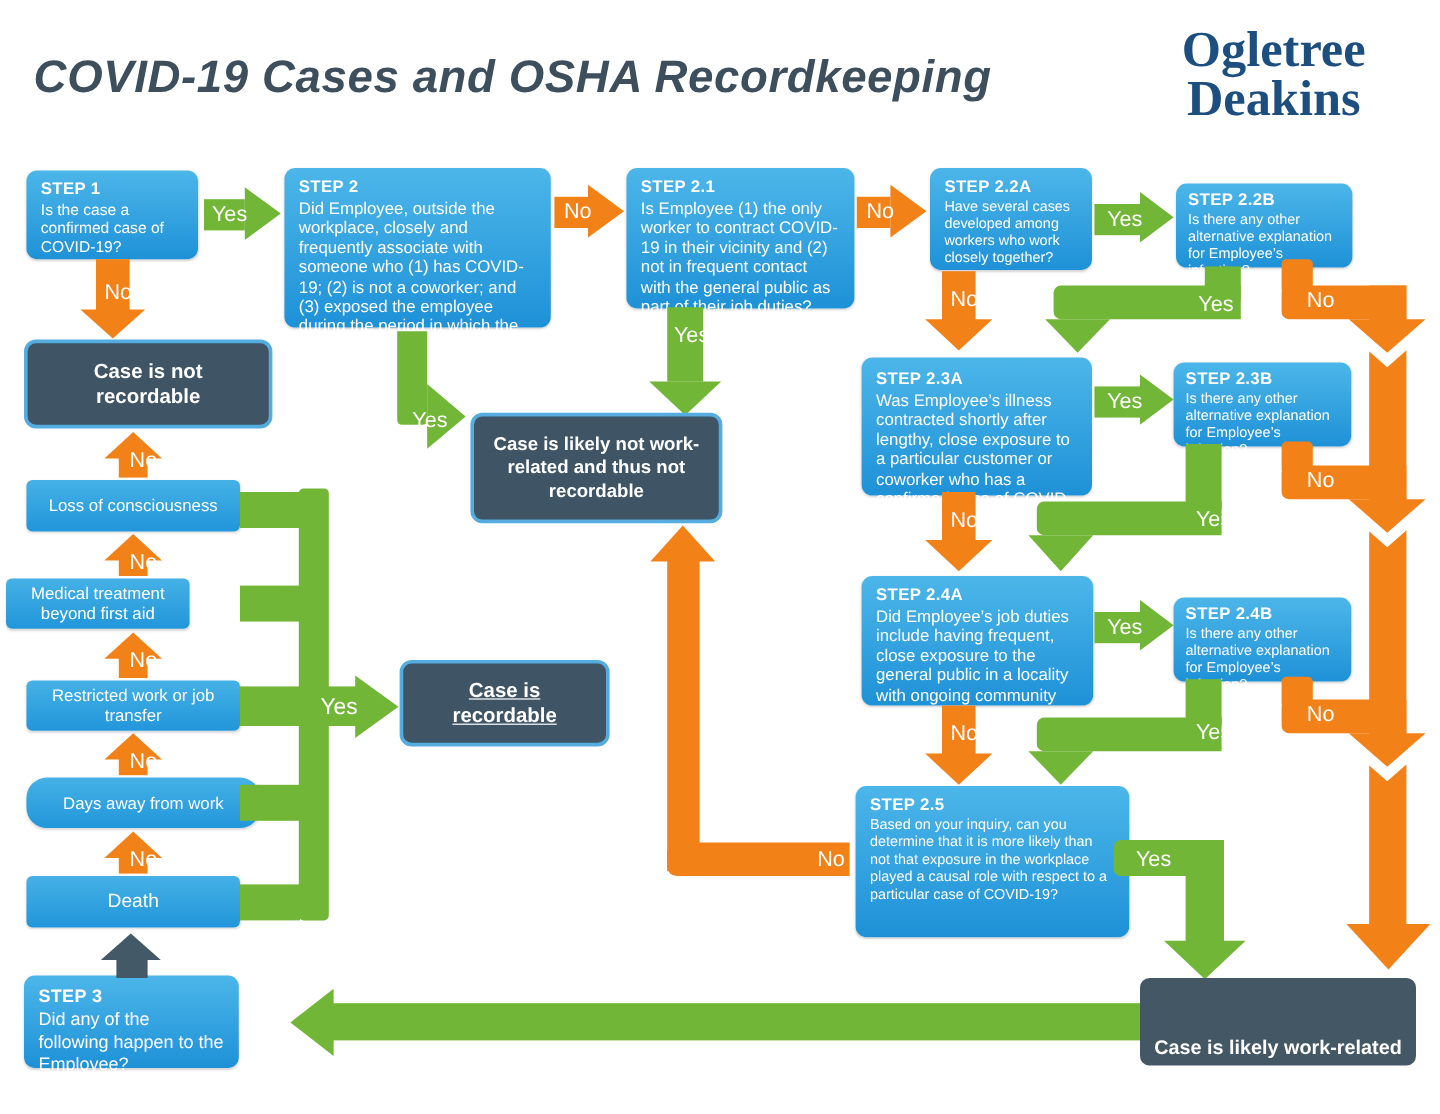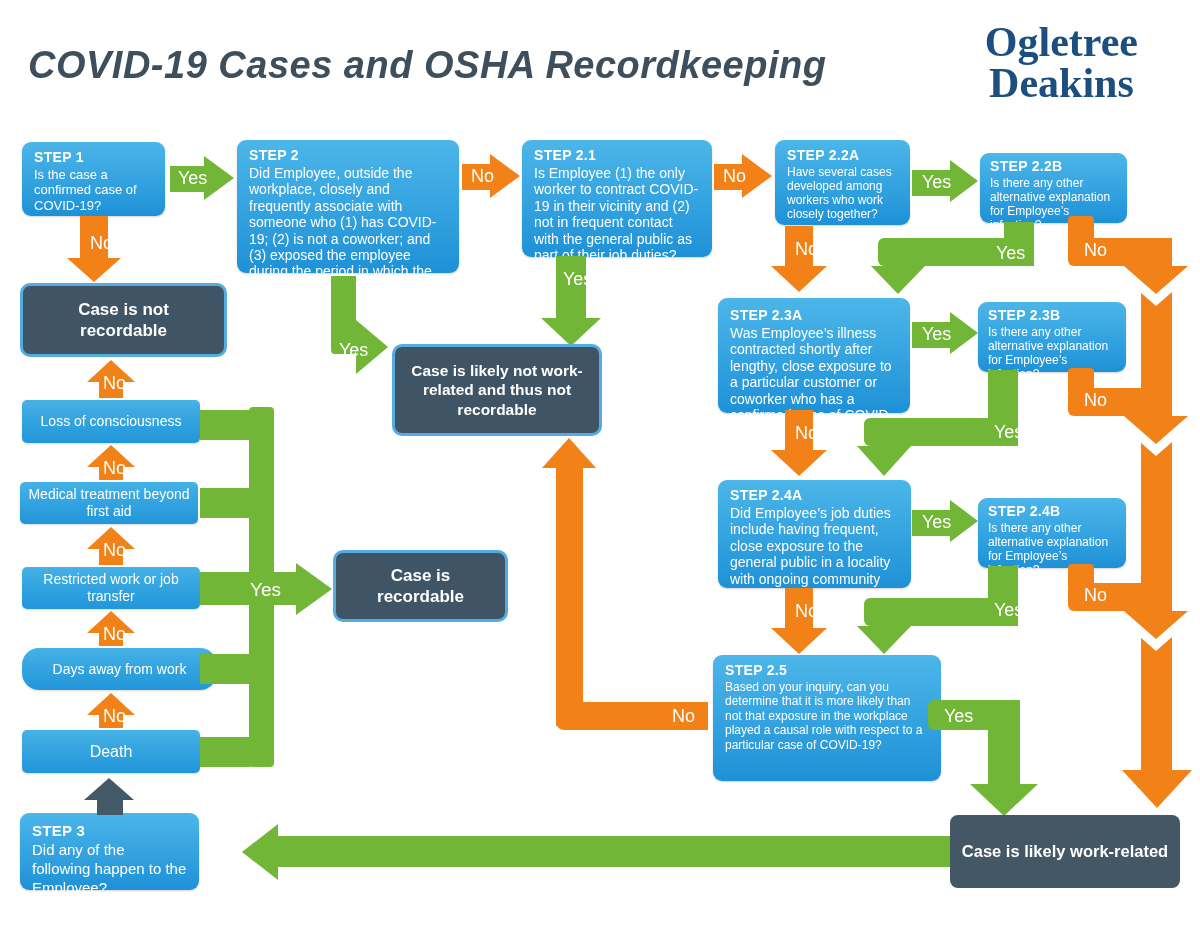--- a/index.html
+++ b/index.html
@@ -13,27 +13,27 @@
   .step{position:absolute;color:#fff;padding:7px 12px;border-radius:9px;box-sizing:border-box;
         background:linear-gradient(180deg,#4cb6e9 0%,#1e91d7 100%);box-shadow:0 1px 2px rgba(0,0,0,.18);}
   .st{font-weight:bold;font-size:14px;letter-spacing:.3px;margin-bottom:2px;}
   .sb{font-size:14px;line-height:1.17;}
   .evt{position:absolute;display:flex;align-items:center;justify-content:center;text-align:center;
        color:#fff;font-size:14px;line-height:1.2;border-radius:5px;box-sizing:border-box;padding:2px 8px;
        background:linear-gradient(180deg,#45b1e6 0%,#2196da 100%);box-shadow:0 1px 2px rgba(0,0,0,.15);}
   .out{position:absolute;display:flex;align-items:center;justify-content:center;text-align:center;
        color:#fff;font-weight:bold;background:#3f5565;border:3px solid #55acdf;border-radius:10px;
        box-sizing:border-box;padding:4px 10px;line-height:1.25;}
-  .out.nb{border:none;border-radius:8px;background:#44576587;background:#445765;}
+  .out.nb{border:none;border-radius:8px;background:#44576587;background:#445765;align-items:flex-end;}
   .bar{position:absolute;}
   .g{background:#72b637;}
   .o{background:#f28118;}
   .s{background:#445968;}
   .tri{position:absolute;width:0;height:0;}
-  .albl{position:absolute;color:#fff;font-size:18px;text-align:left;line-height:1;margin-left:12px;}
+  .albl{position:absolute;color:#fff;font-size:18px;text-align:right;line-height:1;}
   [data-name]{}
 </style>
 </head>
 <body>
 
 <div class="stage" data-name="flowchart-canvas">
 
   <h1 class="title" data-name="page-title">COVID-19 Cases and OSHA Recordkeeping</h1>
   <div class="logo" data-name="ogletree-deakins-logo">
     <div data-name="logo-line1">Ogletree</div>
@@ -91,40 +91,40 @@
   </div>
 
   <div class="step" style="left:20px;top:813px;width:179px;height:77px;padding-top:9px;" data-name="step-3-box">
     <div class="st" style="font-size:15px" data-name="step-3-title">STEP 3</div>
     <div class="sb" style="font-size:15px;line-height:1.25" data-name="step-3-text">Did any of the following happen to the Employee?</div>
   </div>
 
   <div class="evt" style="left:22px;top:400px;width:178px;height:43px;" data-name="event-box-loss-of-consciousness">
     <span data-name="event-label">Loss of consciousness</span>
     </div>
-  <div class="evt" style="left:20px;top:482px;width:178px;height:42px;" data-name="event-box-medical-treatment">
+  <div class="evt" style="left:5px;top:482px;width:153px;height:42px;" data-name="event-box-medical-treatment">
     <span data-name="event-label">Medical treatment beyond first aid</span>
     </div>
   <div class="evt" style="left:22px;top:567px;width:178px;height:42px;" data-name="event-box-restricted-work">
     <span data-name="event-label">Restricted work or job transfer</span>
     </div>
   <div class="evt" style="left:22px;top:648px;width:195px;height:42px;border-radius:17px;" data-name="event-box-days-away">
     <span data-name="event-label">Days away from work</span>
     </div>
   <div class="evt" style="left:22px;top:730px;width:178px;height:43px;font-size:16px;" data-name="event-box-death">
     <span data-name="event-label">Death</span>
     </div>
 
   <div class="out" style="left:20px;top:283px;width:207px;height:74px;font-size:17px;" data-name="outcome-not-recordable">
     <span data-name="outcome-text">Case is not recordable</span>
     </div>
   <div class="out" style="left:392px;top:344px;width:210px;height:92px;font-size:15.5px;z-index:6;" data-name="outcome-likely-not-work-related">
     <span data-name="outcome-text">Case is likely not work-related and thus not recordable</span>
     </div>
-  <div class="out" style="left:333px;top:550px;width:175px;height:72px;font-size:17px;z-index:6;" data-name="outcome-recordable">
+  <div class="out" style="left:333px;top:550px;width:175px;height:72px;font-size:17px;z-index:6;text-decoration:underline;" data-name="outcome-recordable">
     <span data-name="outcome-text">Case is recordable</span>
     </div>
   <div class="out nb" style="left:950px;top:815px;width:230px;height:73px;font-size:16.5px;z-index:6;" data-name="outcome-likely-work-related">
     <span data-name="outcome-text">Case is likely work-related</span>
     </div>
 
   <div class="bar g" style="left:170px;top:166px;width:34px;height:26px;" data-name="step1-yes-arrow-shaft"></div>
   <div class="tri" style="left:204px;top:156px;border-top:22px solid transparent;border-bottom:22px solid transparent;border-left:30px solid #72b637;" data-name="step1-yes-arrowhead"></div>
   <span class="albl" style="left:166px;top:169px;width:40px;" data-name="step1-yes-label">Yes</span>
 

